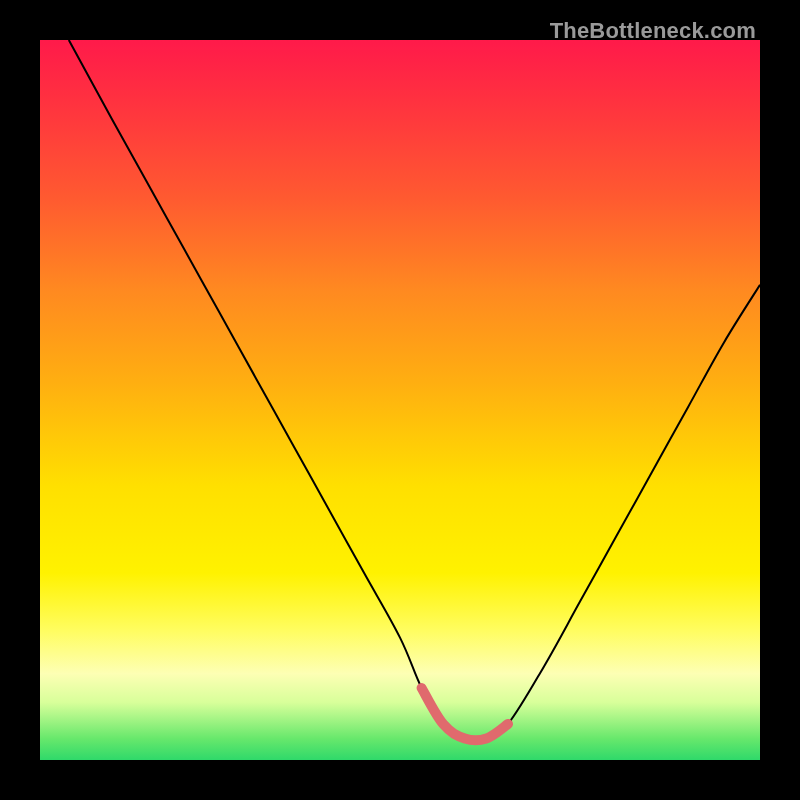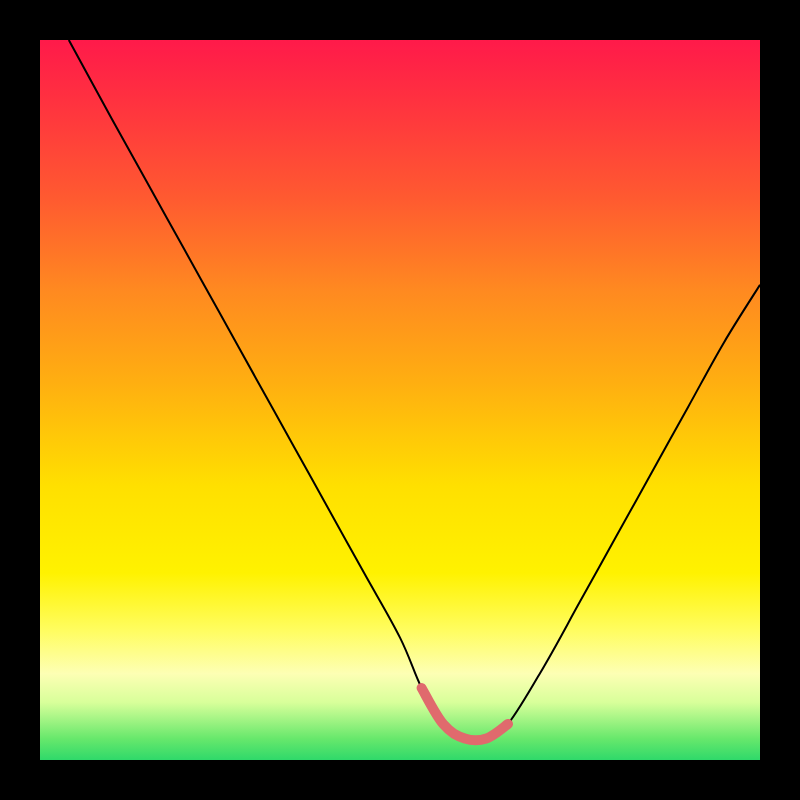--- a/index.html
+++ b/index.html
@@ -66,20 +66,21 @@
     stroke-width: 10;
     stroke-linecap: round;
     stroke-linejoin: round;
   }
 </style>
 </head>
 <body>
 
 <div class="frame">
 
+  <div class="watermark">TheBottleneck.com</div>
 
   <div class="plot">
     <svg class="curve" viewBox="0 0 720 720" preserveAspectRatio="none">
       <path id="main-curve" class="curve-path" d="M 28.8 0 C 36.576 14.256000000000007, 57.744 53.280000000000044, 72 79.20000000000005 C 86.256 105.12000000000005, 95.04 120.67200000000001, 108 144 C 120.96 167.328, 131.04 185.472, 144 208.8 C 156.96 232.12800000000001, 167.04 250.27200000000002, 180 273.6 C 192.96 296.928, 203.04000000000002 315.072, 216 338.4 C 228.95999999999998 361.72799999999995, 239.03999999999996 379.87199999999996, 251.99999999999997 403.2 C 264.96 426.528, 275.04 444.672, 288 468 C 300.96 491.328, 311.04 509.472, 324 532.8 C 336.96 556.1279999999999, 349.632 576.864, 360 597.6 C 370.368 618.336, 373.824 632.448, 381.6 648 C 389.37600000000003 663.552, 395.42400000000004 674.928, 403.20000000000005 684 C 410.97600000000006 693.072, 417.02399999999994 695.808, 424.79999999999995 698.4 C 432.57599999999996 700.992, 438.62399999999997 700.992, 446.4 698.4 C 454.176 695.808, 457.632 696.96, 468 684 C 478.368 671.04, 491.03999999999996 648.432, 503.99999999999994 626.4 C 516.9599999999999 604.3679999999999, 527.04 584.928, 540 561.6 C 552.96 538.272, 563.04 520.128, 576 496.8 C 588.96 473.472, 599.04 455.328, 612 432 C 624.96 408.672, 635.04 390.52799999999996, 648 367.2 C 660.96 343.872, 671.04 324.432, 684 302.40000000000003 C 696.96 280.36800000000005, 713.52 255.16799999999998, 720 244.79999999999995"></path>
       <path id="valley-highlight" class="valley-path" d="M 381.6 648 C 385.488 654.48, 395.42400000000004 674.928, 403.20000000000005 684 C 410.97600000000006 693.072, 417.02399999999994 695.808, 424.79999999999995 698.4 C 432.57599999999996 700.992, 438.62399999999997 700.992, 446.4 698.4 C 454.176 695.808, 464.112 686.592, 468 684"></path>
     </svg>
   </div>
 
 </div>
 

